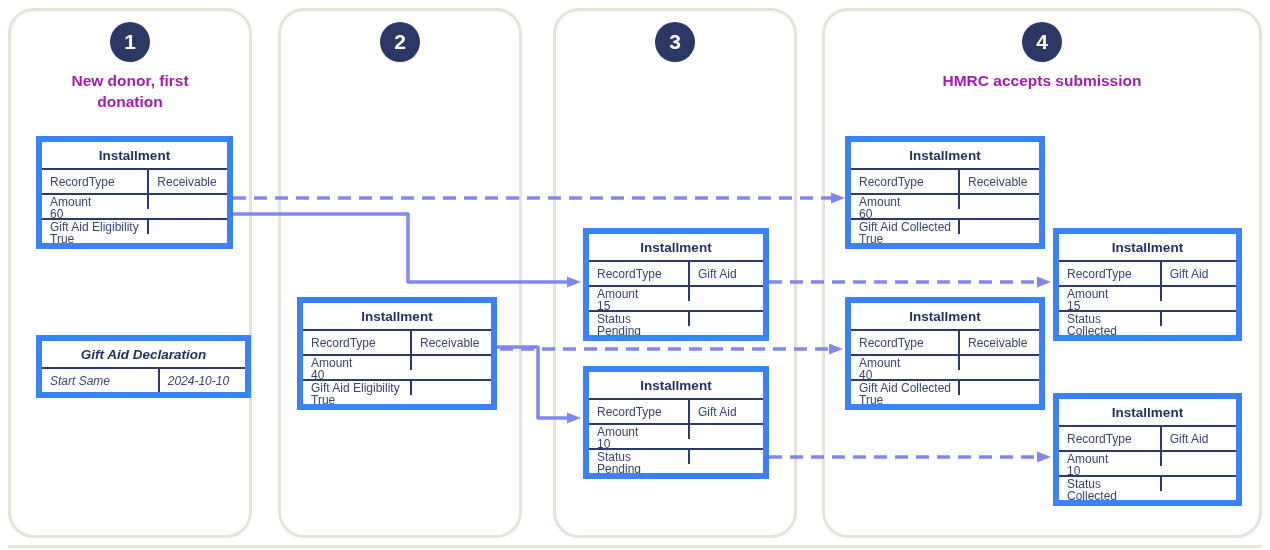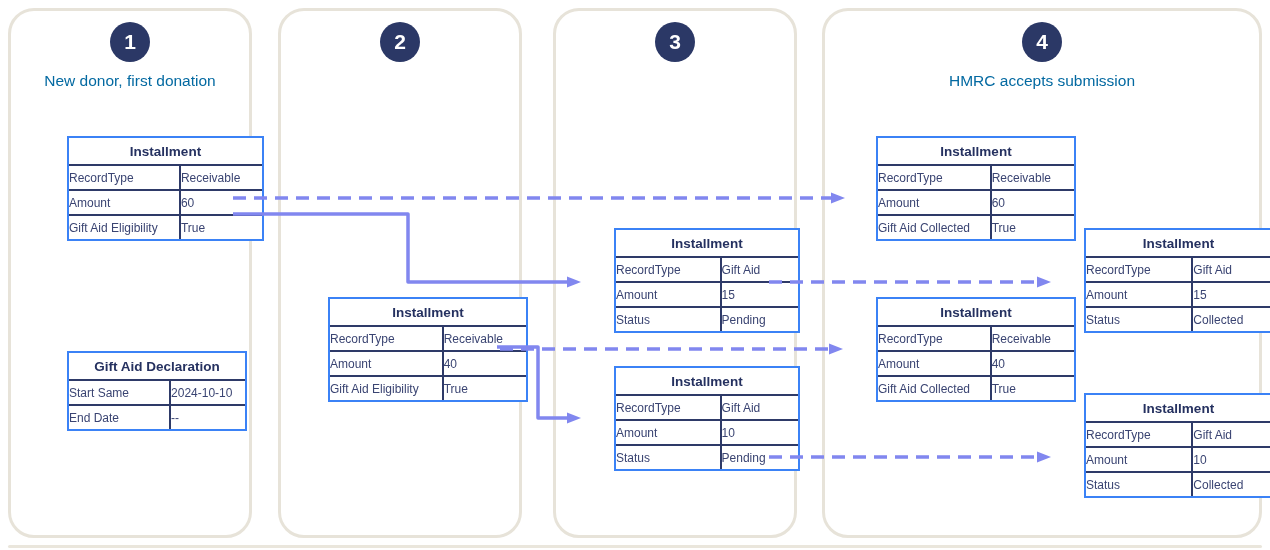--- a/index.html
+++ b/index.html
@@ -12,37 +12,37 @@
     border:3px solid #e7e3d9;border-radius:26px;background:#ffffff;
     display:flex;flex-direction:column;align-items:center;
     padding-top:11px;
   }
   .badge{
     width:40px;height:40px;border-radius:50%;background:#2b3866;color:#ffffff;
     display:flex;align-items:center;justify-content:center;
     font-size:21px;font-weight:bold;flex:0 0 auto;
   }
   .panel-title{
-    margin-top:9px;color:#0369a1;font-weight:normal;font-size:15.5px;
+    margin-top:9px;color:#a21caf;font-weight:bold;font-size:15.5px;
     line-height:1.35;text-align:center;max-width:178px;
   }
   .panel-wide .panel-title{max-width:320px;}
   .tbl{
-    position:absolute;background:#ffffff;border:2px solid #3b82f6;
-    box-sizing:border-box;z-index:5;margin-left:31px;
+    position:absolute;background:#ffffff;border:6px solid #3b82f6;
+    box-sizing:border-box;z-index:5;
   }
   .tbl-title{
     height:26px;border-bottom:2px solid #2e3a68;
     display:flex;align-items:center;justify-content:center;
     font-weight:bold;font-size:13.5px;color:#253160;
   }
   .tbl-row{display:flex;height:23px;}
-  .tbl-row + .tbl-row{border-top:2px solid #2e3a68;}
+  .tbl-row + .tbl-row{border-top:2px solid #2e3a68;flex-direction:column;}
   .tbl-label,.tbl-value{
-    display:flex;align-items:center;
+    display:flex;align-items:center;padding-left:8px;
     font-size:12px;color:#3a4472;white-space:nowrap;overflow:hidden;
   }
   .tbl-label{width:58%;border-right:2px solid #2e3a68;box-sizing:border-box;}
   .tbl-value{flex:1;border-radius:8px;}
   #arrow-layer{position:absolute;left:0;top:0;z-index:10;pointer-events:none;}
   .arrow-line{fill:none;stroke:#8187ef;stroke-width:3.5;stroke-linejoin:round;}
   .arrow-line.dashed{stroke-dasharray:13 8;}
   .arrow-head{fill:#8187ef;stroke:none;}
   .next-row-hint{
     position:absolute;left:8px;top:545px;width:1254px;height:3px;
@@ -66,29 +66,25 @@
       </div>
       <div class="tbl-row">
         <div class="tbl-label">Amount</div>
         <div class="tbl-value">60</div>
       </div>
       <div class="tbl-row">
         <div class="tbl-label">Gift Aid Eligibility</div>
         <div class="tbl-value">True</div>
       </div>
     </div>
-    <div class="tbl" style="left: 36px; top: 351px; width: 180px;">
+    <div class="tbl" style="left: 36px; top: 335px; width: 215px; font-style: italic;">
       <div class="tbl-title">Gift Aid Declaration</div>
       <div class="tbl-row">
         <div class="tbl-label">Start Same</div>
         <div class="tbl-value">2024-10-10</div>
-      </div>
-      <div class="tbl-row">
-        <div class="tbl-label">End Date</div>
-        <div class="tbl-value">--</div>
       </div>
     </div>
     <div class="panel" style="left: 278px; top: 8px; width: 244px; height: 530px;">
       <div class="badge">2</div>
     </div>
     <div class="tbl" style="left: 297px; top: 297px; width: 200px;">
       <div class="tbl-title">Installment</div>
       <div class="tbl-row">
         <div class="tbl-label">RecordType</div>
         <div class="tbl-value">Receivable</div>

